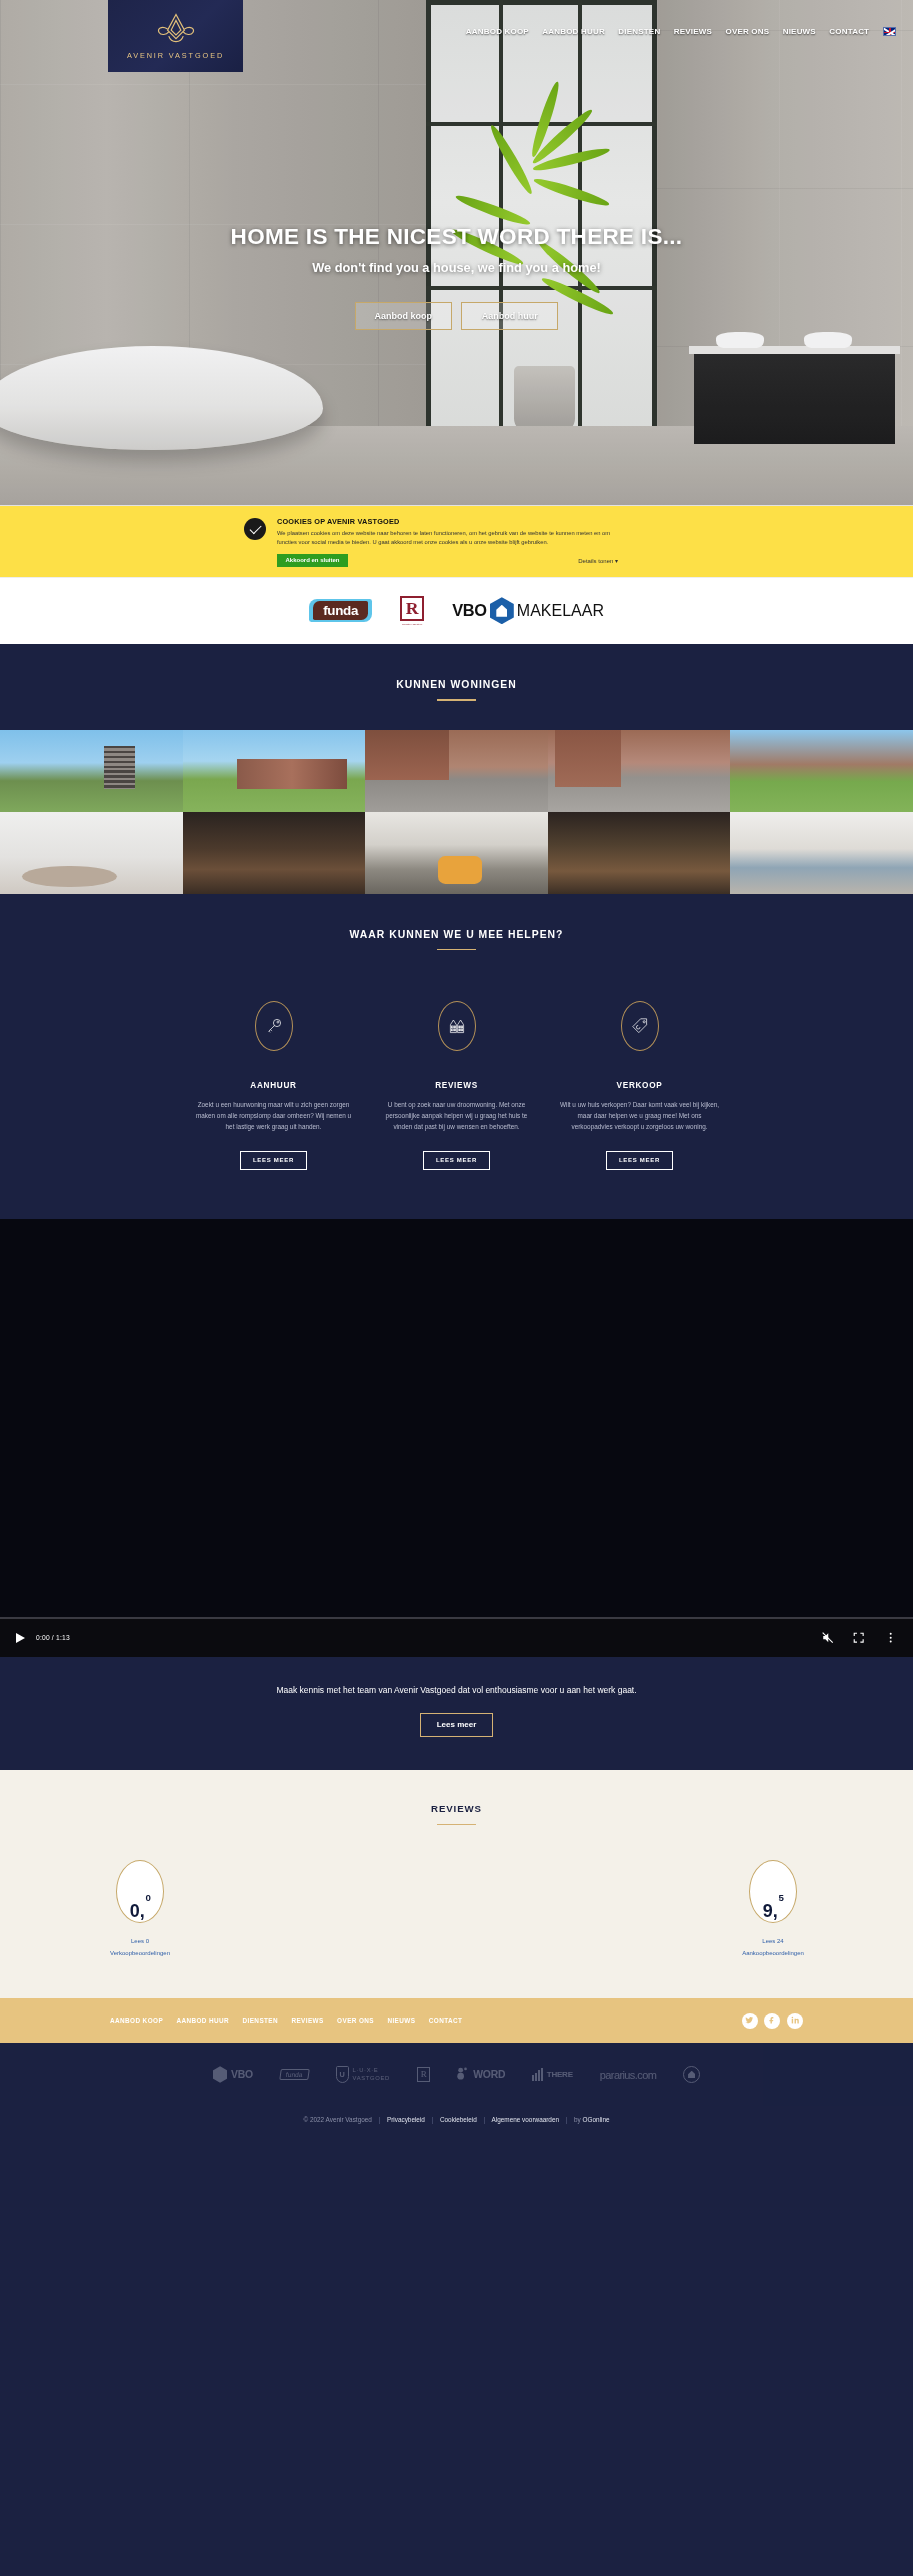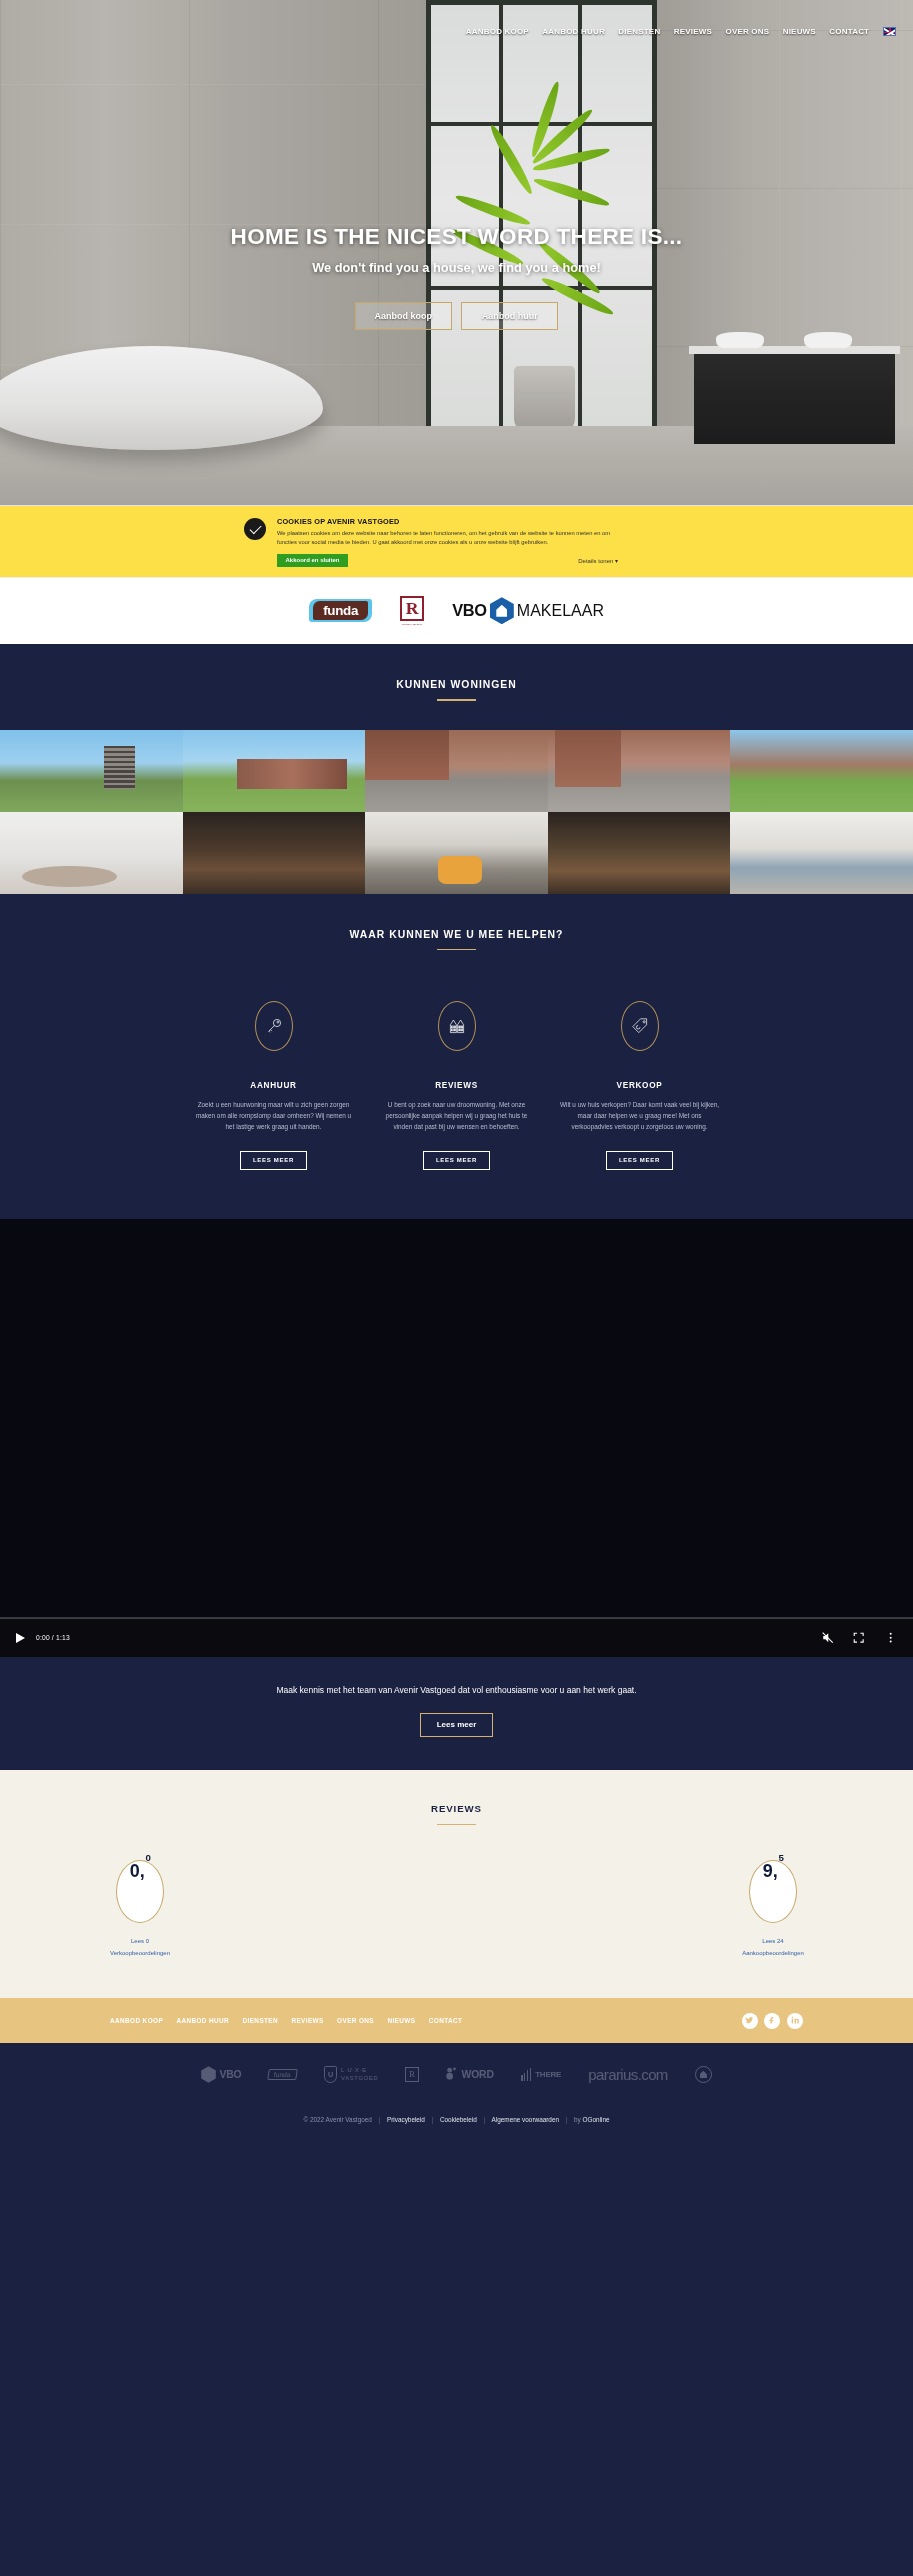--- a/index.html
+++ b/index.html
@@ -250,21 +250,21 @@
     background:transparent; cursor:pointer;
   }
 
   
   .reviews { background:#f4f1e9; padding:33px 0 39px; }
   .rev-title { text-align:center; font-size:9.7px; font-weight:700; letter-spacing:0.9px; color:#1b2141; }
   .rev-row { display:flex; justify-content:space-between; padding:0 85px; margin-top:35px; }
   .rev-item { width:110px; text-align:center; }
   .rev-oval {
     width:48px; height:63px; margin:0 auto; border:0.6px solid #c6a869;
-    border-radius:50%; background:#fff; display:flex; align-items:flex-start; justify-content:center;
+    border-radius:50%; background:#fff; display:flex; align-items:flex-end; justify-content:center;
   }
   .rev-score { font-size:18px; font-weight:700; color:#101a3a; position:relative; }
   .rev-score sup { font-size:9.7px; top:-8.5px; position:relative; left:0.6px; }
   .rev-link { margin-top:13.4px; font-size:6px; color:#2f5fa8; line-height:1.9; cursor:pointer; }
 
   
   .gold-bar { background:#e7c480; height:45px; display:flex; align-items:center; padding:0 110px; }
   .gold-links { display:flex; gap:13.4px; }
   .gold-links a { color:#fff; font-size:6.4px; font-weight:700; letter-spacing:0.4px; text-decoration:none; }
   .socials { margin-left:auto; display:flex; gap:6.7px; }
@@ -281,21 +281,21 @@
   .fl { color:#dfe3ef; display:flex; align-items:center; gap:3.7px; white-space:nowrap; }
   .fl-hex { width:14.6px;height:16.4px;background:#dfe3ef; clip-path: polygon(50% 0,100% 25%,100% 75%,50% 100%,0 75%,0 25%); }
   .fl-b { font-size:10.4px; font-weight:700; letter-spacing:-0.2px; }
   .fl-funda { border:1.2px solid #dfe3ef; padding:1.2px 4.9px; font-size:6.7px; border-radius:1.8px; transform:skewX(-8deg); }
   .fl-shield { width:13.4px;height:17px;border:1.2px solid #dfe3ef; border-radius:1.8px 1.8px 7.3px 7.3px; display:flex;align-items:center;justify-content:center;font-size:7.3px;font-weight:700;}
   .fl-small { font-size:5.8px; line-height:1.25; letter-spacing:0.7px; }
   .fl-r { width:13.4px;height:14.6px;border:1.2px solid #dfe3ef; font-family:"Liberation Serif",serif; font-size:9px; line-height:12px; text-align:center; }
   .fl-scvm { display:flex; align-items:center; gap:2.4px; }
   .fl-bars { display:flex; align-items:flex-end; gap:1.2px; height:13.4px; }
   .fl-bars i { width:1.8px; background:#dfe3ef; }
-  .fl-par { font-size:15px; letter-spacing:-0.6px; }
+  .fl-par { font-size:11px; letter-spacing:-0.6px; }
   .fl-house { width:17px;height:17px;border:1.2px solid #dfe3ef;border-radius:50%; display:flex;align-items:center;justify-content:center;}
   .fl-house span{ width:7.3px;height:7.3px;background:#dfe3ef; clip-path: polygon(50% 0,100% 45%,100% 100%,0 100%,0 45%); }
 
   
   .copy { background:#1b2141; text-align:center; padding:9.7px 0 27px; }
   .copy-inner { font-size:6.4px; color:#8b90a8; }
   .copy-inner a { color:#dfe2ec; text-decoration:none; }
   .copy-sep { color:#5d6486; margin:0 4.9px; }
 </style>
 </head>
@@ -330,20 +330,32 @@
       <div class="bathtub"></div>
       <div class="vanity">
         <div class="vanity-top"></div>
         <div class="basin" style="left:22px"></div>
         <div class="basin" style="left:110px"></div>
       </div>
     </div>
     <div class="hero-overlay"></div>
 
     <div class="header">
+      <div class="logo-box">
+        <svg class="logo-mark" viewBox="0 0 72 58">
+          <g fill="none" stroke="#e3c07a" stroke-width="2">
+            <path d="M36 4 L50 30 L36 44 L22 30 Z"></path>
+            <path d="M36 14 L44 30 L36 38 L28 30 Z"></path>
+            <path d="M22 28 C12 22 4 28 8 34 C11 39 20 38 24 33"></path>
+            <path d="M50 28 C60 22 68 28 64 34 C61 39 52 38 48 33"></path>
+            <path d="M24 40 C28 52 44 52 48 40"></path>
+          </g>
+        </svg>
+        <div class="logo-text">AVENIR VASTGOED</div>
+      </div>
       <nav class="nav">
         <a href="#">AANBOD KOOP</a>
         <a href="#">AANBOD HUUR</a>
         <a href="#">DIENSTEN</a>
         <a href="#">REVIEWS</a>
         <a href="#">OVER ONS</a>
         <a href="#">NIEUWS</a>
         <a href="#">CONTACT</a>
         <span class="flag">
             <i class="h"></i>

